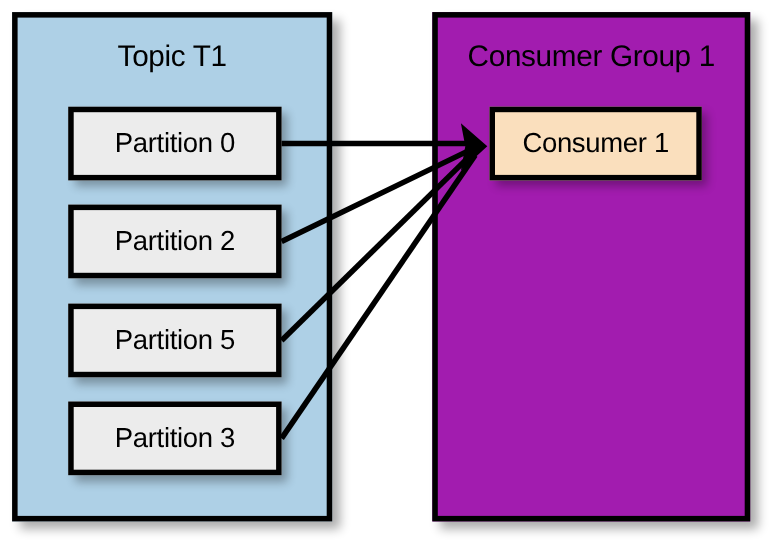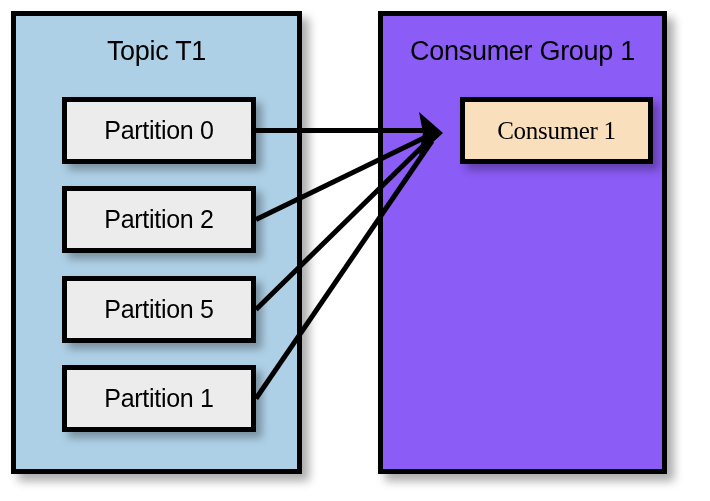--- a/index.html
+++ b/index.html
@@ -26,25 +26,25 @@
     box-shadow: 7px 7px 9px rgba(0,0,0,0.33);
   }
   #topic-box {
     left: 11px;
     top: 11px;
     width: 291px;
     height: 463px;
     background: #aed0e6;
   }
   #group-box {
-    left: 378px;
+    left: 393px;
     top: 11px;
     width: 289px;
     height: 463px;
-    background: #8b5cf6;
+    background: #a21caf;
   }
   .group-title {
     position: absolute;
     left: 0;
     right: 0;
     top: 20px;
     text-align: center;
     font-size: 27px;
     font-weight: 400;
     color: #000000;
@@ -63,26 +63,25 @@
     color: #000000;
     letter-spacing: -0.3px;
   }
   .partition-box {
     left: 62px;
     width: 194px;
     height: 67px;
     background: #ececec;
   }
   #consumer-box {
-    left: 460px;
+    left: 445px;
     top: 97px;
     width: 193px;
     height: 67px;
     background: #fadfbd;
-    font-family: Liberation Serif, serif;
   }
   #edges {
     position: absolute;
     left: 0;
     top: 0;
     width: 710px;
     height: 501px;
     pointer-events: none;
   }
 </style>
@@ -102,21 +101,21 @@
   <div class="node-box partition-box" style="top:97px">
     <span>Partition 0</span>
   </div>
   <div class="node-box partition-box" style="top:186px">
     <span>Partition 2</span>
   </div>
   <div class="node-box partition-box" style="top:276px">
     <span>Partition 5</span>
   </div>
   <div class="node-box partition-box" style="top:365px">
-    <span>Partition 1</span>
+    <span>Partition 3</span>
   </div>
 
   <div class="node-box" id="consumer-box">
     <span>Consumer 1</span>
   </div>
 
   <svg id="edges" viewBox="0 0 710 501">
     <g stroke="#000000" stroke-width="5" fill="none" stroke-linecap="butt">
       <line x1="256" y1="130.5" x2="428" y2="130.5"></line>
       <line x1="256" y1="219.5" x2="428" y2="136"></line>

